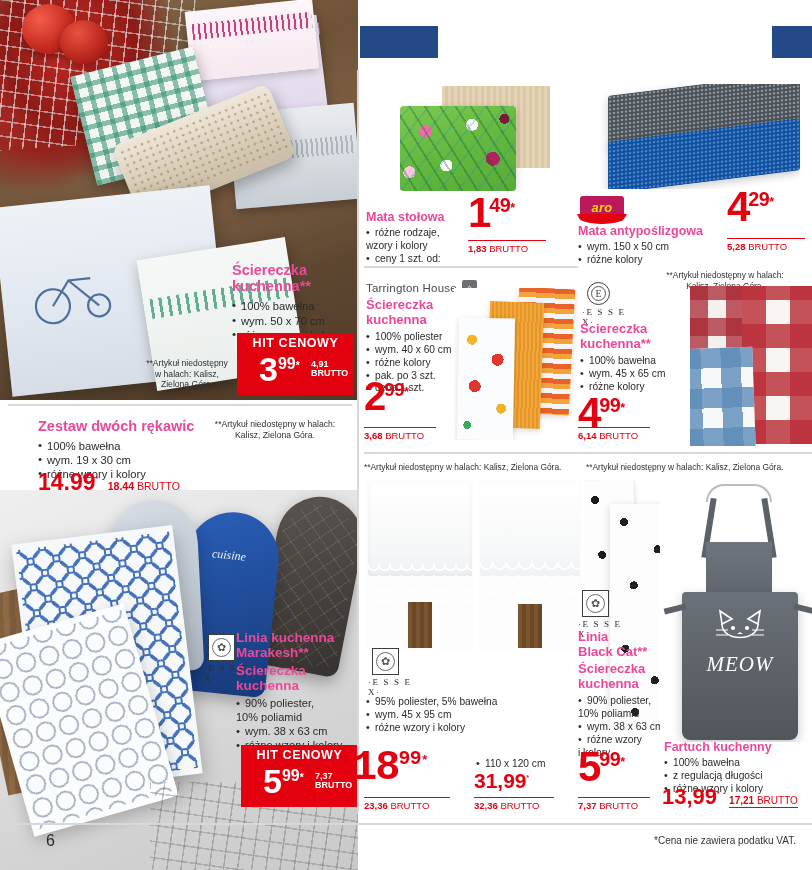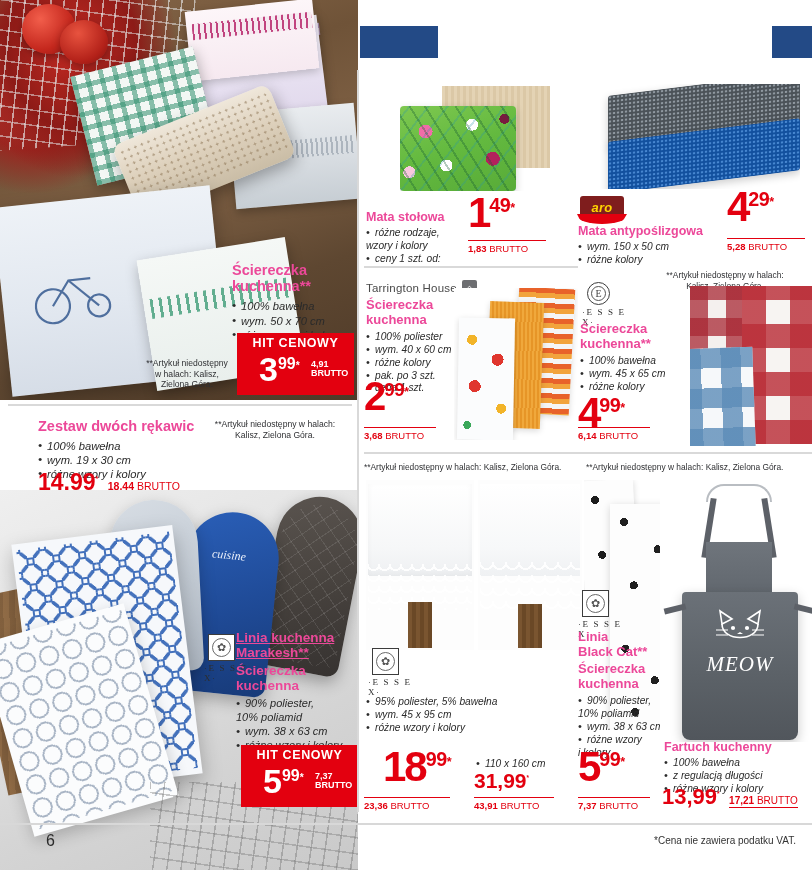--- a/index.html
+++ b/index.html
@@ -9,21 +9,21 @@
     background:#ffffff;
     position:relative;
     overflow:hidden;
     color:#1a1a1a;
   }
   .page { position:absolute; inset:0; }
 
   
   .abs { position:absolute; }
   .ttl { font-weight:bold; color:#ec4899; line-height:1.12; }
-  .feat { list-style:none; line-height:1.26; color:#2a2a2a;font-style:italic; }
+  .feat { list-style:none; line-height:1.26; color:#2a2a2a; }
   .feat li { position:relative; padding-left:9px; }
   .feat li:before {
     content:"\2022"; position:absolute; left:0; top:-1px; font-size:1.05em; color:#2a2a2a;
   }
   .feat li.nobul { padding-left:0; }
   .feat li.nobul:before { content:""; }
   .note { color:#2f3033; line-height:1.25; }
 
   
   .hdr { position:absolute; left:360px; top:18px; width:452px; height:48px; }
@@ -86,21 +86,21 @@
   .th-logo { display:flex; align-items:center; gap:5px; }
   .th-name { font-size:11.5px; color:#4a4a4a; letter-spacing:.2px; }
   .th-mark {
     width:15px; height:15px; background:#6d6e71; border-radius:2px; position:relative;
   }
   .th-mark:after {
     content:"\2302"; position:absolute; inset:0; color:#fff; font-size:11px;
     display:flex; align-items:center; justify-content:center;
   }
   .aro {
-    width:44px; height:22px; background:#7f1d1d; border-radius:3px; position:relative;
+    width:44px; height:22px; background:#be185d; border-radius:3px; position:relative;
     display:flex; align-items:center; justify-content:center; overflow:visible;
   }
   .aro span { color:#ffd400; font-weight:bold; font-size:13px; font-style:italic; letter-spacing:.2px; }
   .aro:after {
     content:""; position:absolute; left:-3px; right:-3px; bottom:-6px; height:10px;
     background:#e3000f; border-radius:0 0 60% 60%/0 0 100% 100%;
     clip-path:polygon(0 0,100% 0,88% 100%,10% 100%);
   }
 
   
@@ -291,21 +291,21 @@
     <div class="abs" style="left:150px;top:292px;width:210px;height:92px;
       background:repeating-linear-gradient(98deg, rgba(120,120,120,.45) 0 1.5px, transparent 1.5px 14px),
                  repeating-linear-gradient(8deg, rgba(120,120,120,.40) 0 1.5px, transparent 1.5px 16px);"></div>
   </div>
 
   <div class="abs essex-wrap" style="left:204px;top:634px;width:46px;">
     <div class="essex-box" style="margin-left:4px;"></div>
     <div class="essex-txt">·E S S E X·</div>
   </div>
   <div class="abs" style="left:236px;top:630px;width:122px;height:120px;">
-    <div class="ttl" style="font-size:13.5px;text-decoration:underline;">
+    <div class="ttl" style="font-size:13.5px;">
       <span>Linia kuchenna</span><br>
       <span>Marakesh**</span>
     </div>
     <div class="ttl" style="font-size:13.5px;margin-top:3px;">
       <span>Ściereczka</span><br>
       <span>kuchenna</span>
     </div>
     <ul class="feat" style="font-size:11px;margin-top:4px;">
       <li>90% poliester,</li>
       <li class="nobul">10% poliamid</li>
@@ -510,41 +510,41 @@
     <div class="essex-box" style="margin-left:4px;"></div>
     <div class="essex-txt">·E S S E X·</div>
   </div>
   <div class="abs" style="left:366px;top:692px;width:200px;">
     <ul class="feat" style="font-size:10.2px;margin-top:4px;">
       <li>95% poliester, 5% bawełna</li>
       <li>wym. 45 x 95 cm</li>
       <li>różne wzory i kolory</li>
     </ul>
   </div>
-  <div class="abs" style="left:383px;top:750px;">
+  <div class="abs" style="left:352px;top:750px;font-family:Liberation Mono, monospace;">
     <span class="price" style="font-size:42px;">
       <span class="int">18</span><span class="sup">99</span><span class="ast">*</span>
     </span>
   </div>
   <div class="abs rule" style="left:364px;top:797px;width:86px;"></div>
   <div class="abs brutto" style="left:364px;top:800px;font-size:9.5px;">
     <span>23,36</span> <span class="b2">BRUTTO</span>
   </div>
 
   <ul class="abs feat" style="left:476px;top:758px;font-size:10.2px;">
-    <li>110 x 160 cm</li>
+    <li>110 x 120 cm</li>
   </ul>
   <div class="abs" style="left:474px;top:772px;">
     <span class="price" style="font-size:21px;">
       <span>31,99</span><span class="ast">*</span>
     </span>
   </div>
   <div class="abs rule" style="left:474px;top:797px;width:80px;"></div>
   <div class="abs brutto" style="left:474px;top:800px;font-size:9.5px;">
-    <span>43,91</span> <span class="b2">BRUTTO</span>
+    <span>32,36</span> <span class="b2">BRUTTO</span>
   </div>
 
   <div class="ph" style="left:584px;top:480px;width:96px;height:250px;background:#fff;">
     <div class="abs" style="left:-2px;top:0;width:54px;height:120px;transform:rotate(-3deg);
       background:
         radial-gradient(circle at 28% 16%, #1c1c1c 0 4px, transparent 4px),
         radial-gradient(circle at 70% 38%, #1c1c1c 0 4px, transparent 4px),
         radial-gradient(circle at 36% 62%, #1c1c1c 0 4px, transparent 4px),
         radial-gradient(circle at 76% 84%, #1c1c1c 0 4px, transparent 4px),
         #fdfdfd;

